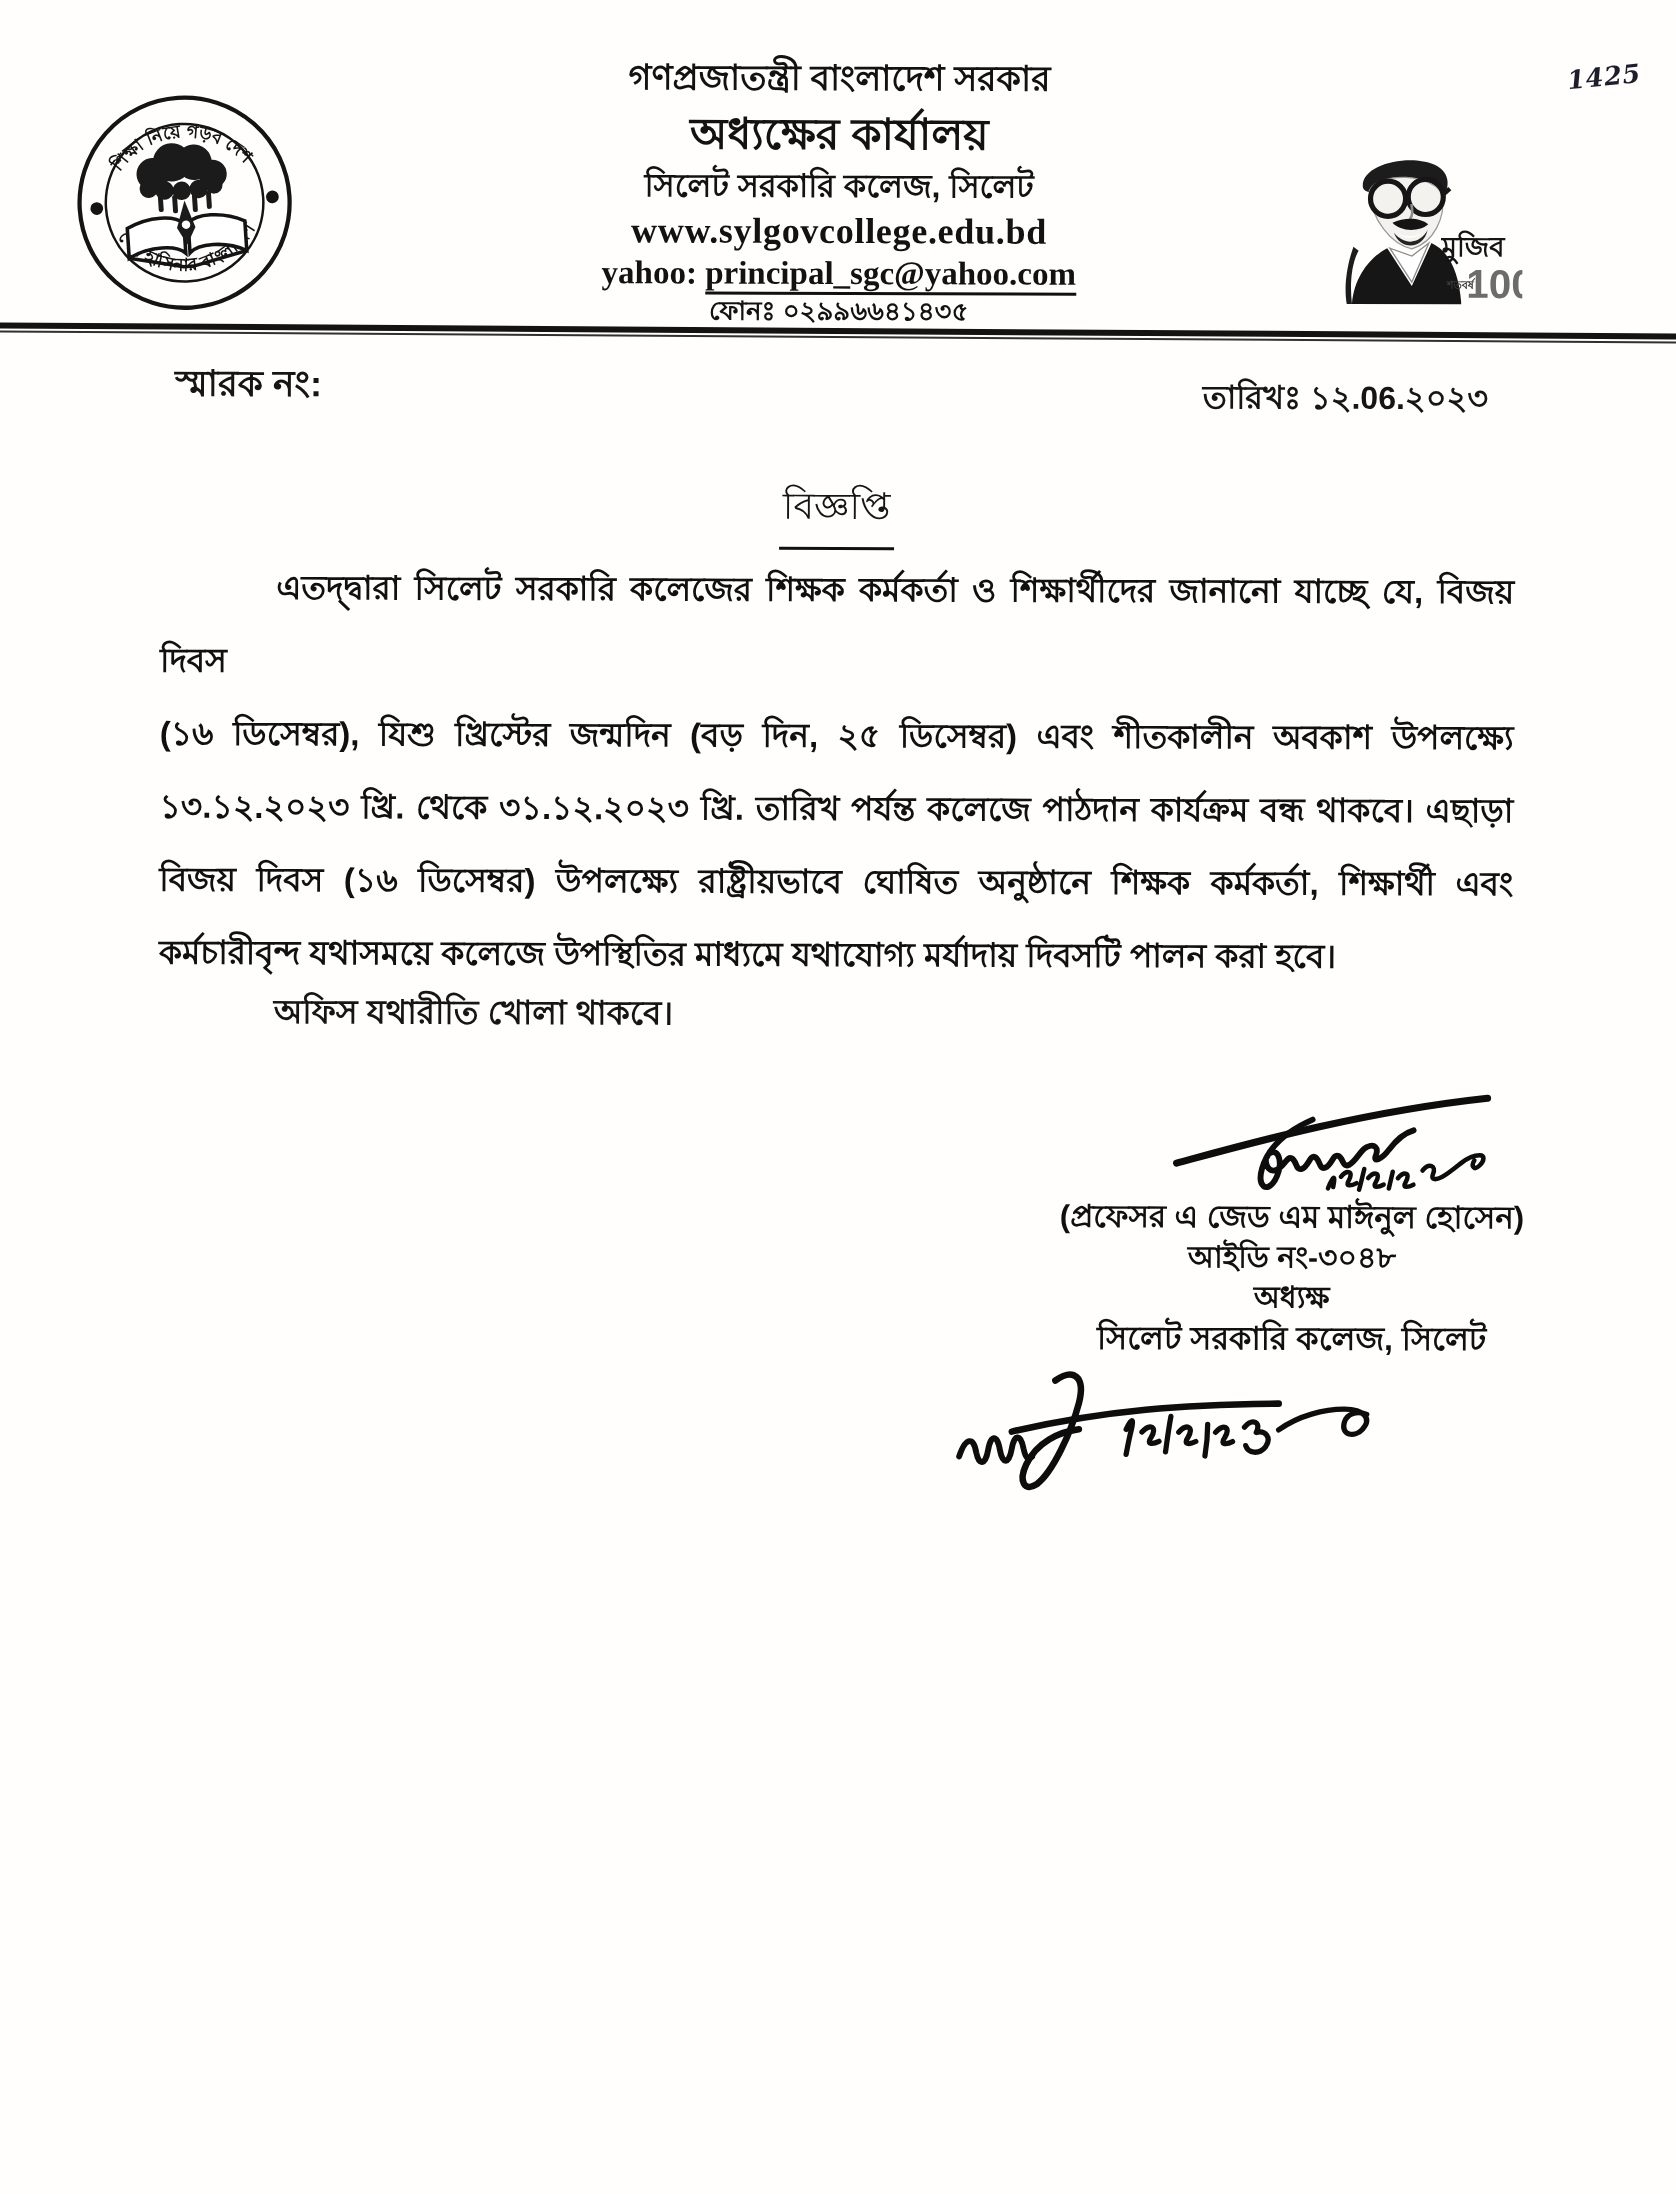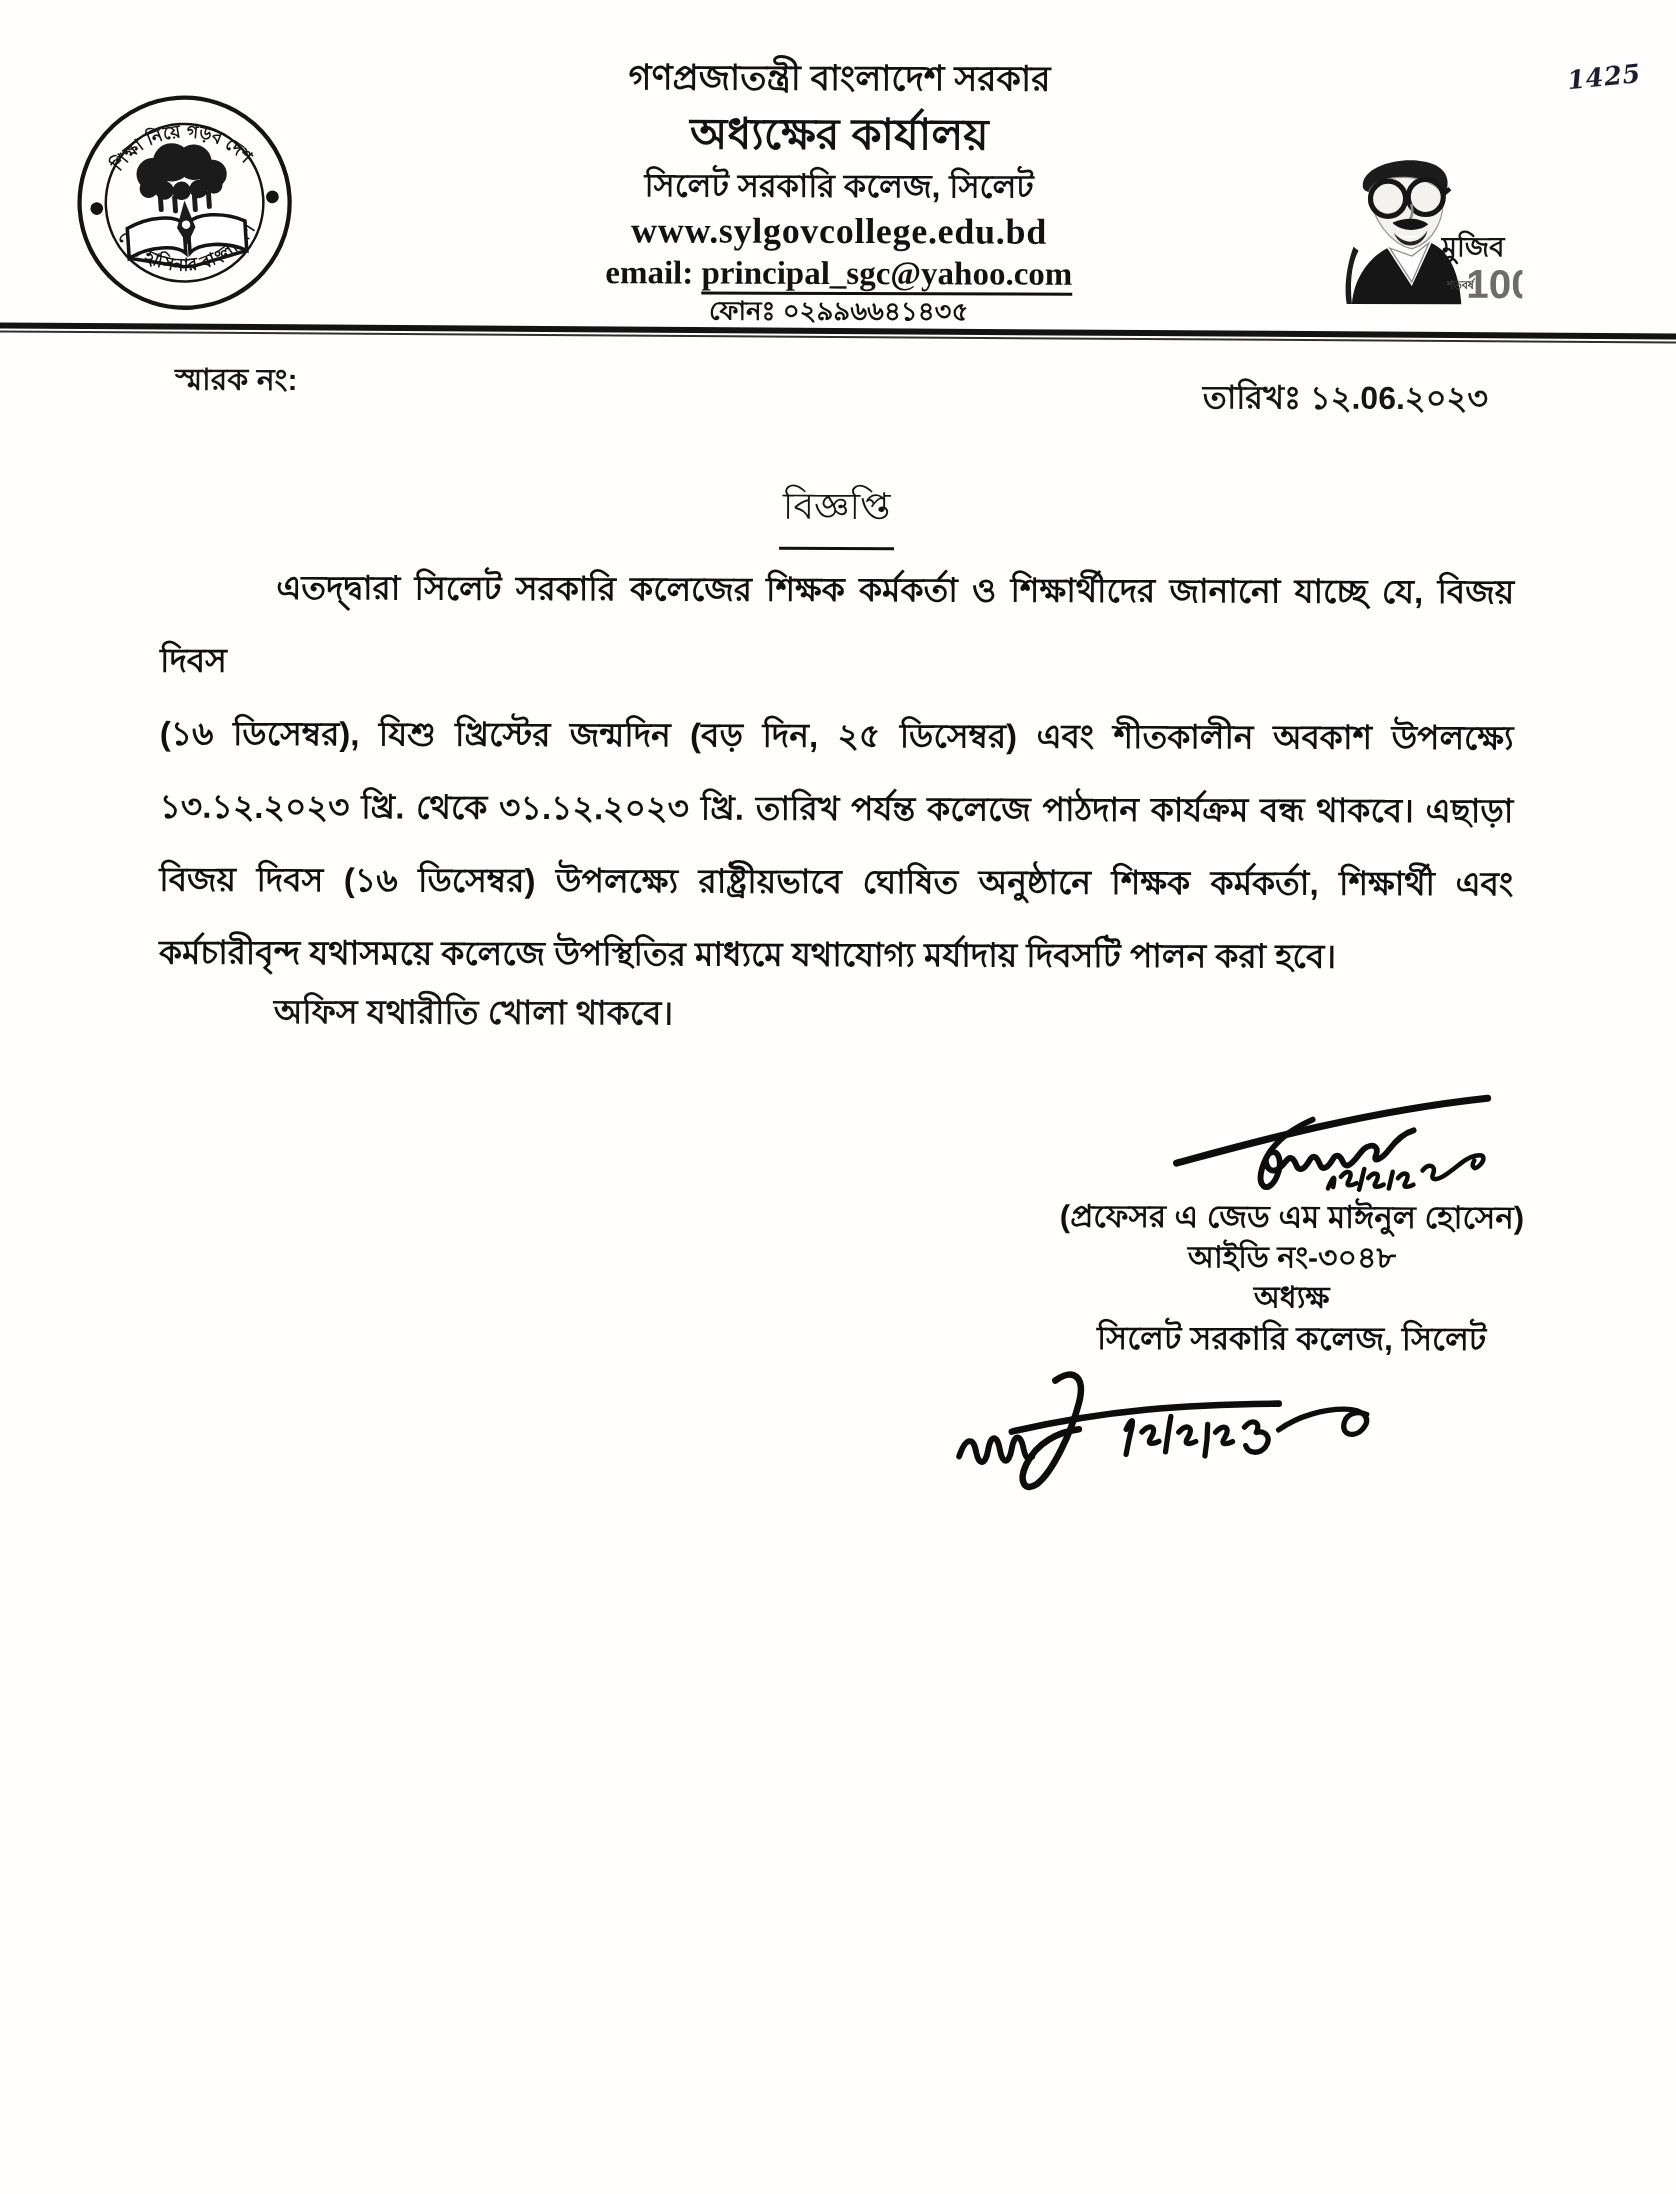--- a/index.html
+++ b/index.html
@@ -65,21 +65,21 @@
     left: -8.3px; top: 328px;
     width: 1702px;
     transform: rotate(0.18deg);
   }
   .rule .r1 { height: 5.5px; background: #131313; }
   .rule .r2 { height: 2.1px; background: #30302e; margin-top: 2.1px; }
 
   .memo {
     position: absolute;
     left: 174px; top: 358px;
-    font-size: 30px; font-weight: 700;
+    font-size: 36px; font-weight: 700;
   }
   .dateline {
     position: absolute;
     left: 1202px; top: 371px;
     font-size: 32px; font-weight: 700;
   }
   .notice-title {
     position: absolute;
     left: 50%; top: 477px;
     transform: translateX(-52%);
@@ -169,21 +169,21 @@
         <circle cx="155" cy="186" r="6" fill="#ffffff"></circle>
       </g>
     </svg>
 
     <div class="header-block">
       <div class="h-govt">গণপ্রজাতন্ত্রী বাংলাদেশ সরকার</div>
       <div class="h-office">অধ্যক্ষের কার্যালয়</div>
       <div class="h-college">সিলেট সরকারি কলেজ, সিলেট</div>
       <div class="h-web">www.sylgovcollege.edu.bd</div>
       <div class="h-email">
-        <span>email:</span>
+        <span>yahoo:</span>
         <span class="underlined">principal_sgc@yahoo.com</span>
       </div>
       <div class="h-phone">ফোনঃ ০২৯৯৬৬৪১৪৩৫</div>
     </div>
 
     <svg class="mujib" viewBox="0 0 320 310">
       <g>
 
         <path d="M74,84 C74,40 196,28 204,74 C206,84 202,96 198,102 C182,64 98,62 84,94 C78,92 74,90 74,84 Z" fill="#1c1c1c"></path>
 

